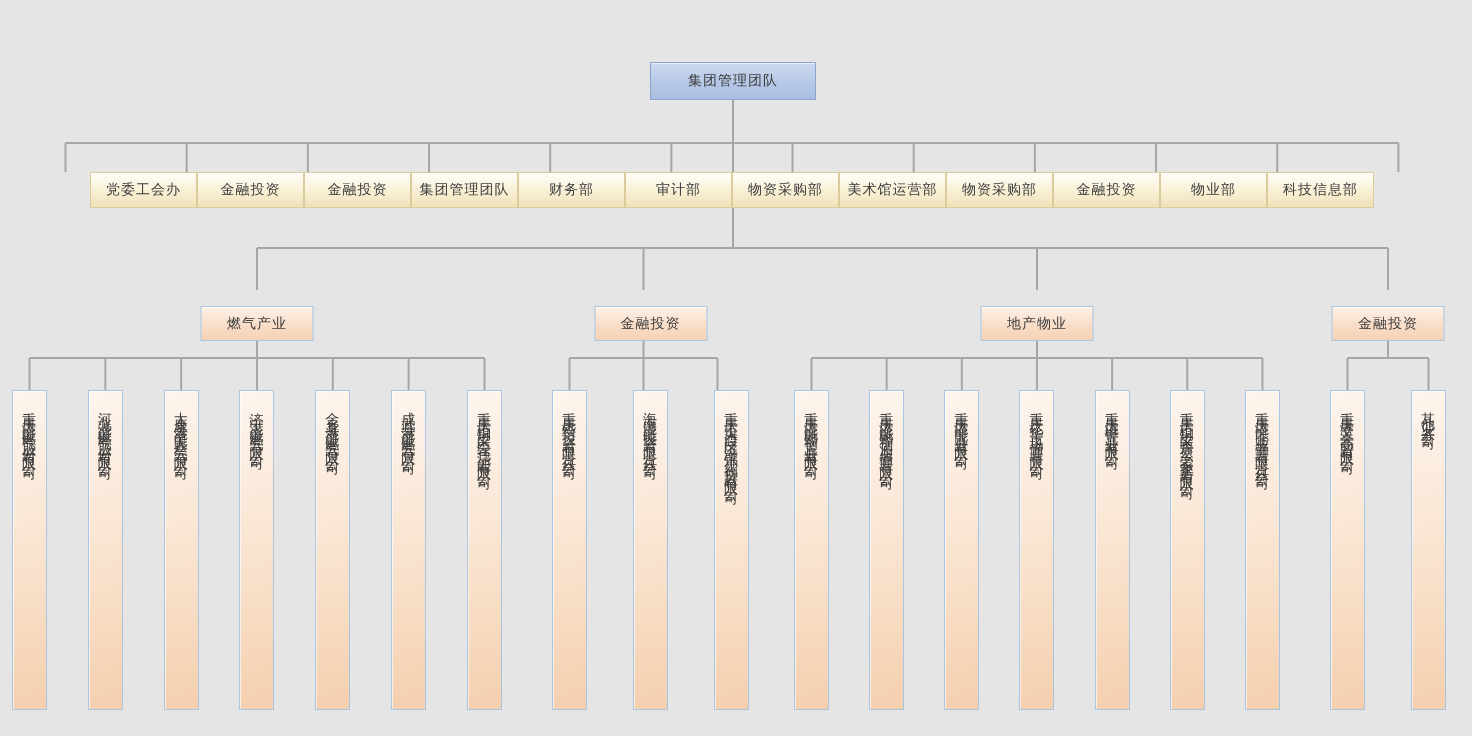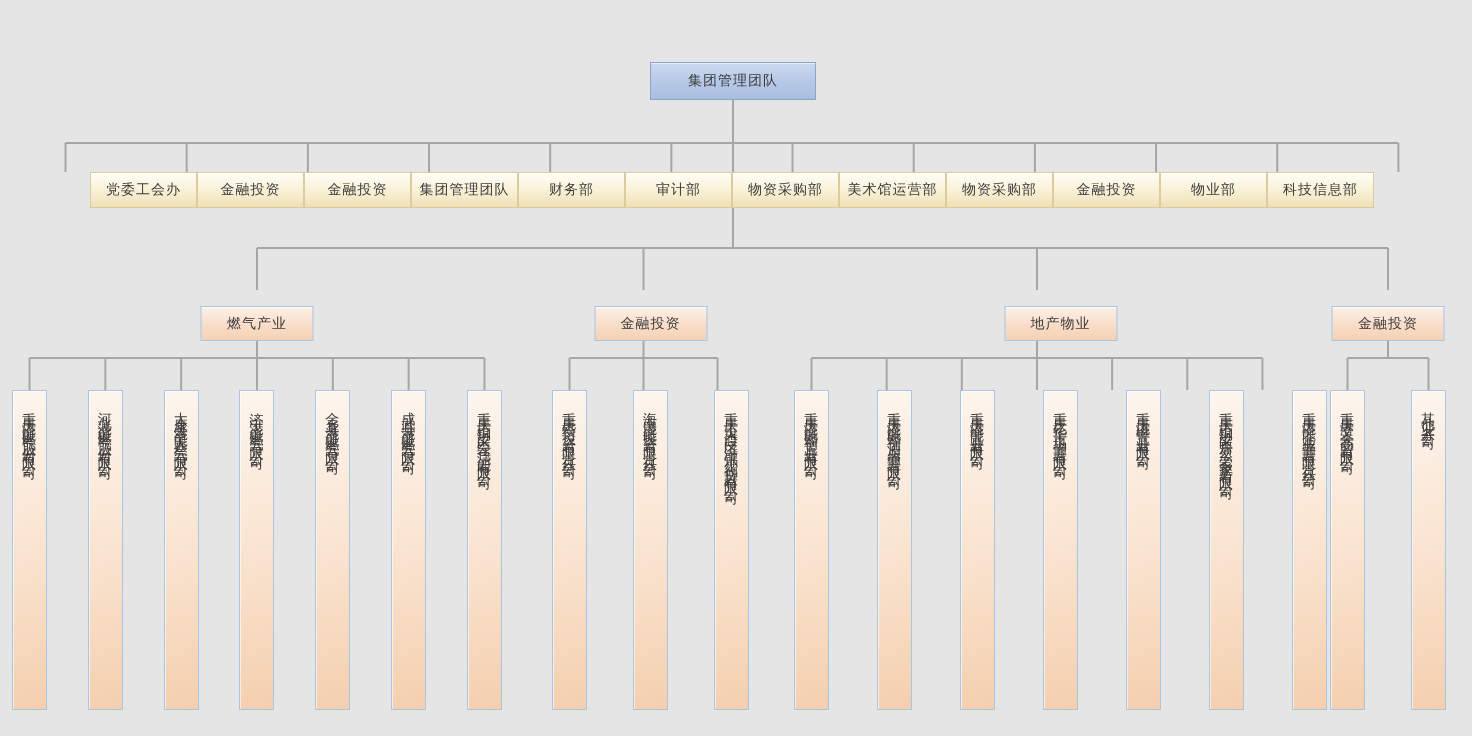--- a/index.html
+++ b/index.html
@@ -23,21 +23,21 @@
   .dept-box{width:107px;height:36px;
         border:1px solid #dccb9c;
         background:linear-gradient(180deg,#fffef7 0%,#faf2da 45%,#efe1b8 100%);
         box-shadow:inset 0 1px 0 rgba(255,255,255,.8);
         white-space:nowrap;}
 
   
   .group{position:absolute;top:290px;height:420px;}
   .group-0{left:12px;width:490px;}
   .group-1{left:552px;width:197px;}
-  .group-2{left:794px;width:486px;padding-left:47px;}
+  .group-2{left:794px;width:486px;}
   .group-3{left:1330px;width:116px;}
 
   .cat-box{position:absolute;top:16px;left:50%;transform:translateX(-50%);
         width:113px;height:35px;
         border:1px solid #a9c5e0;
         background:linear-gradient(180deg,#fdf1e7 0%,#f9ddc8 55%,#f5d2b4 100%);
         box-shadow:inset 0 1px 0 rgba(255,255,255,.7);
         white-space:nowrap;}
 
   .company-row{position:absolute;top:100px;left:0;right:0;

